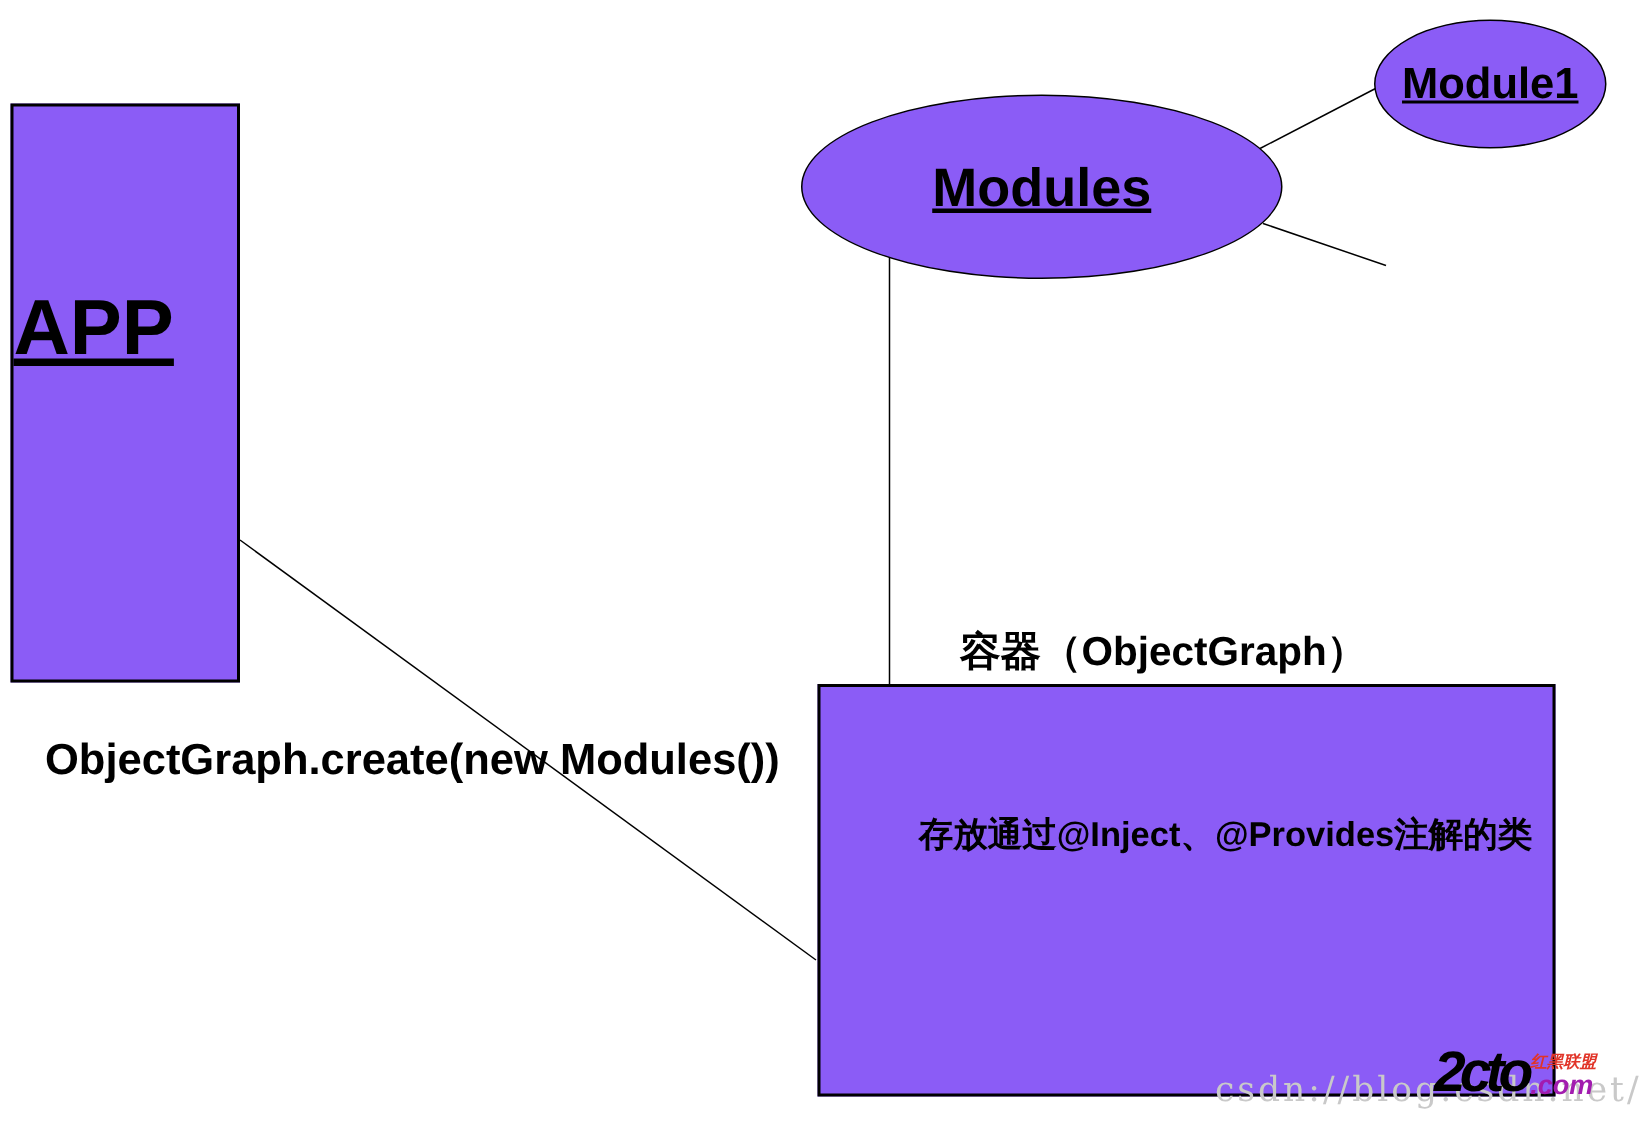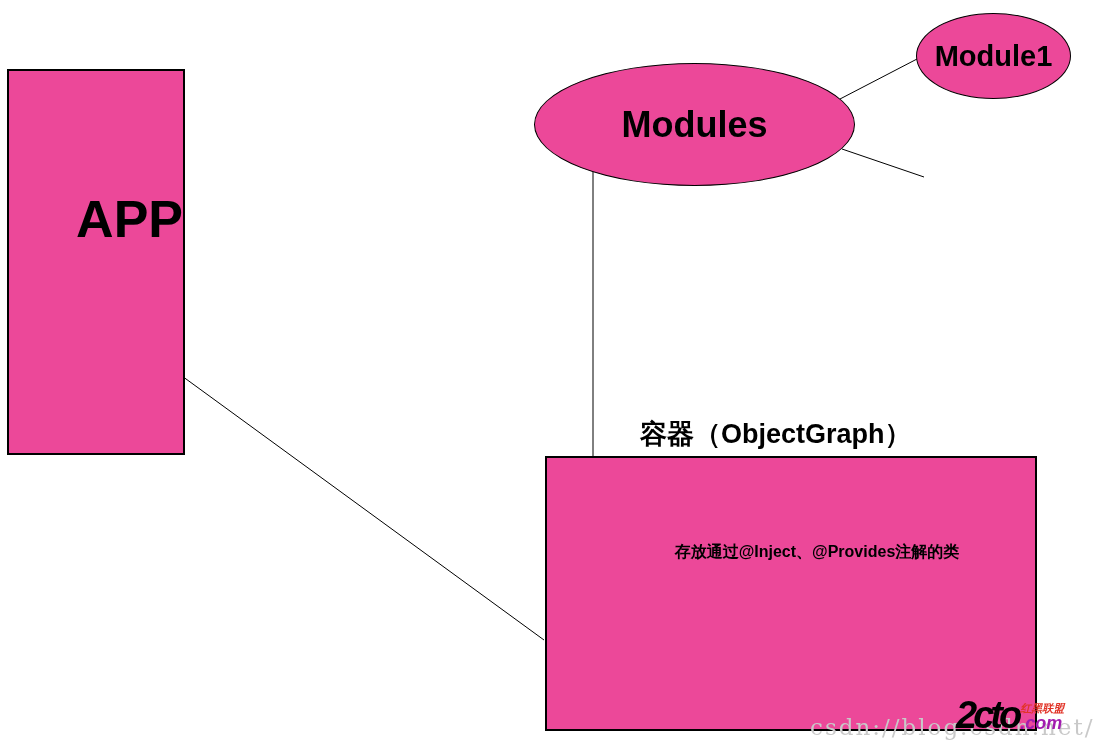--- a/index.html
+++ b/index.html
@@ -15,35 +15,35 @@
   }
 
   svg.connectors {
     position: absolute;
     left: 0; top: 0;
     width: 1099px; height: 747px;
     z-index: 1;
   }
   svg.connectors line { stroke: #000000; stroke-width: 1; }
 
-  .node { position: absolute; background: #ec4899; z-index: 2; }
+  .node { position: absolute; background: #8b5cf6; z-index: 2; text-decoration: underline; }
 
   .rect-node { border: 2px solid #000000; }
   .ellipse-node {
     border: 1px solid #000000;
     border-radius: 50%;
     display: flex;
     align-items: center;
     justify-content: center;
   }
 
   .app-node {
     left: 7px; top: 69px;
-    width: 178px; height: 386px;
-    text-align: right;
+    width: 153px; height: 386px;
+    text-align: left;
   }
   .app-label {
     display: block;
     padding-top: 122px;
     font-size: 52px;
     font-weight: bold;
     color: #000000;
     line-height: 1;
     letter-spacing: 0px;
   }
@@ -77,21 +77,21 @@
   .container-node {
     left: 545px; top: 456px;
     width: 492px; height: 275px;
   }
   .container-body {
     position: absolute;
     left: 0; top: 84px;
     width: 100%;
     padding-left: 52px;
     text-align: center;
-    font-size: 16px;
+    font-size: 23px;
     font-weight: bold;
     color: #000000;
     line-height: 1.3;
   }
 
   .container-title {
     position: absolute;
     left: 628px; top: 420px;
     font-size: 27px;
     font-weight: bold;
@@ -188,20 +188,21 @@
     <span class="small-ellipse-label">Module1</span>
   </div>
 
 
   <div class="container-title">容器（ObjectGraph）</div>
 
   <div class="node rect-node container-node">
     <div class="container-body">存放通过@Inject、@Provides注解的类</div>
   </div>
 
+  <div class="create-call">ObjectGraph.create(new Modules())</div>
 
   <div class="watermark-url">csdn://blog.csdn.net/</div>
 
   <div class="logo">
     <span class="logo-brand">2cto</span>
     <span class="logo-side">
       <span class="logo-caption">红黑联盟</span>
       <span class="logo-suffix">.com</span>
     </span>
   </div>

